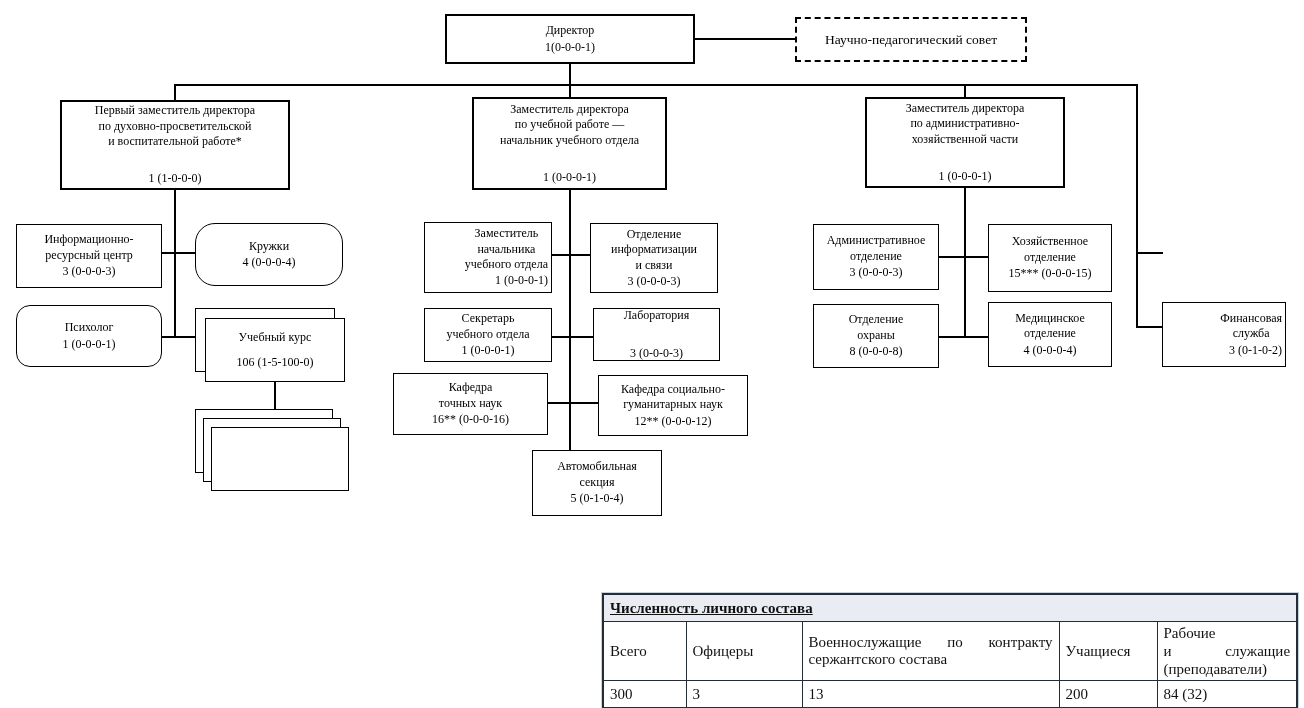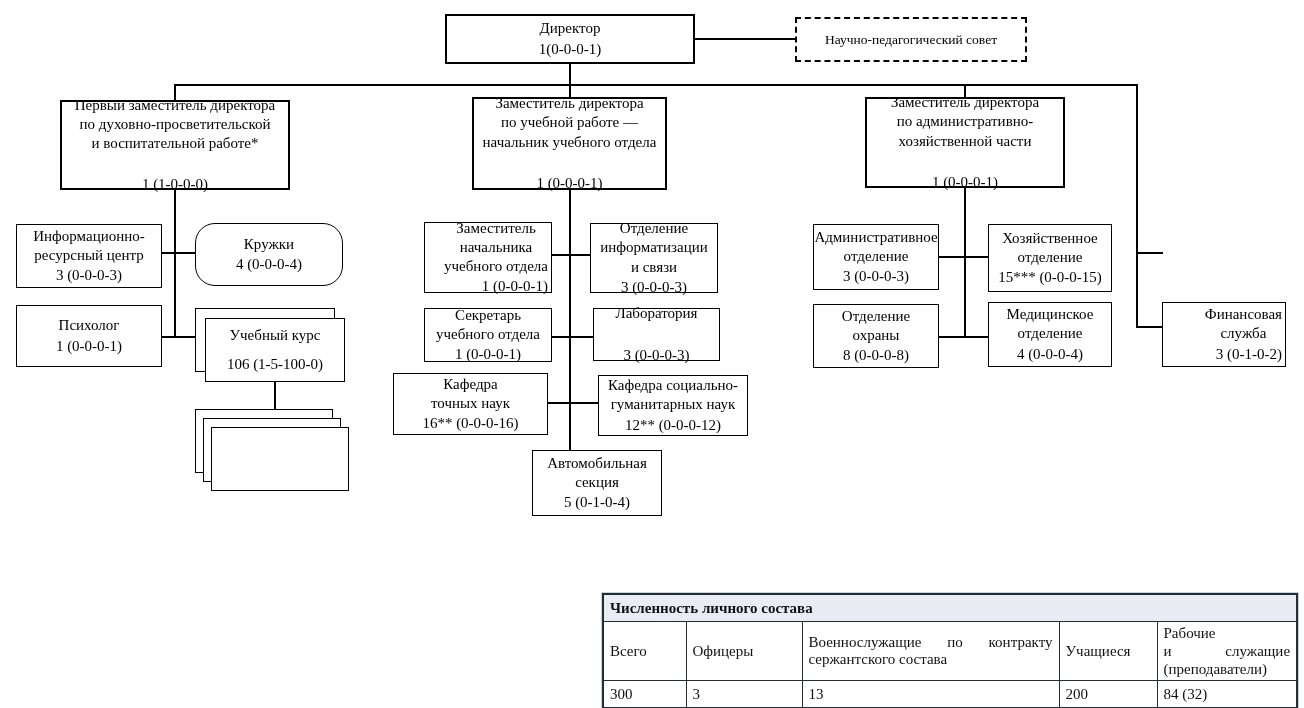--- a/index.html
+++ b/index.html
@@ -1,37 +1,37 @@
 <!DOCTYPE html>
 <html><head>
 <meta charset="utf-8">
 <style>
   html,body{margin:0;padding:0;background:#fff;}
   #page{position:relative;width:1304px;height:708px;background:#fff;overflow:hidden;
         font-family:"Liberation Serif","DejaVu Serif",serif;color:#000;}
   .box{position:absolute;background:#fff;border:1.5px solid #000;box-sizing:border-box;
        display:flex;flex-direction:column;align-items:center;justify-content:center;
-       text-align:center;font-size:15px;line-height:1.28;padding:2px 3px;z-index:3;}
+       text-align:center;font-size:12px;line-height:1.28;padding:2px 3px;z-index:3;}
   .box .title{white-space:pre-line;}
   .box .staff{margin-top:1px;}
   .box.gap .staff{margin-top:10px;}
   .box.smallgap .staff{margin-top:22px;}
   .box.bold{border-width:2px;}
   .box.dashed{border:2px dashed #000;}
   .layer{position:absolute;background:#fff;border:1.5px solid #000;box-sizing:border-box;z-index:2;}
   .hline,.vline{position:absolute;background:#000;z-index:1;}
   .hline{height:2px;}
   .vline{width:2px;}
 
   table.staff-table{position:absolute;left:602px;top:593px;width:694px;border-collapse:collapse;
         font-size:15px;color:#111;table-layout:fixed;background:#fff;z-index:4;
         border:2px solid #252c35;box-shadow:0 0 0 1px #c9d4e2;}
   table.staff-table td{border:1px solid #252c35;padding:2px 6px;vertical-align:middle;
         font-family:"Liberation Serif","DejaVu Serif",serif;overflow:hidden;}
-  td.tbl-title{font-weight:bold;background:#e9edf3;height:22px;}
+  td.tbl-title{font-weight:bold;text-decoration:underline;background:#e9edf3;height:22px;}
   tr.hdr td{height:54px;}
   tr.vals td{height:22px;}
   td.justify{text-align:justify;}
   td.workers{vertical-align:top;margin-top:8px;}
   td.workers div{text-align-last:justify;line-height:18px;}
 </style>
 </head>
 <body>
 
 <div id="page">
@@ -86,21 +86,21 @@
 
   <div class="box" style="left:16px;top:224px;width:146px;height:64px;">
     <div class="title">Информационно-
 ресурсный центр</div>
     <div class="staff">3 (0-0-0-3)</div>
   </div>
   <div class="box" style="left:195px;top:223px;width:148px;height:63px;border-radius:20px;">
     <div class="title">Кружки</div>
     <div class="staff">4 (0-0-0-4)</div>
   </div>
-  <div class="box" style="left:16px;top:305px;width:146px;height:62px;">
+  <div class="box" style="left:16px;top:305px;width:146px;height:62px;border-radius:14px;">
     <div class="title">Психолог</div>
     <div class="staff">1 (0-0-0-1)</div>
   </div>
 
   <div class="layer" style="left:195px;top:308px;width:140px;height:64px;"></div>
   <div class="box gap" style="left:205px;top:318px;width:140px;height:64px;">
     <div class="title">Учебный курс</div>
     <div class="staff">106 (1-5-100-0)</div>
   </div>
 

